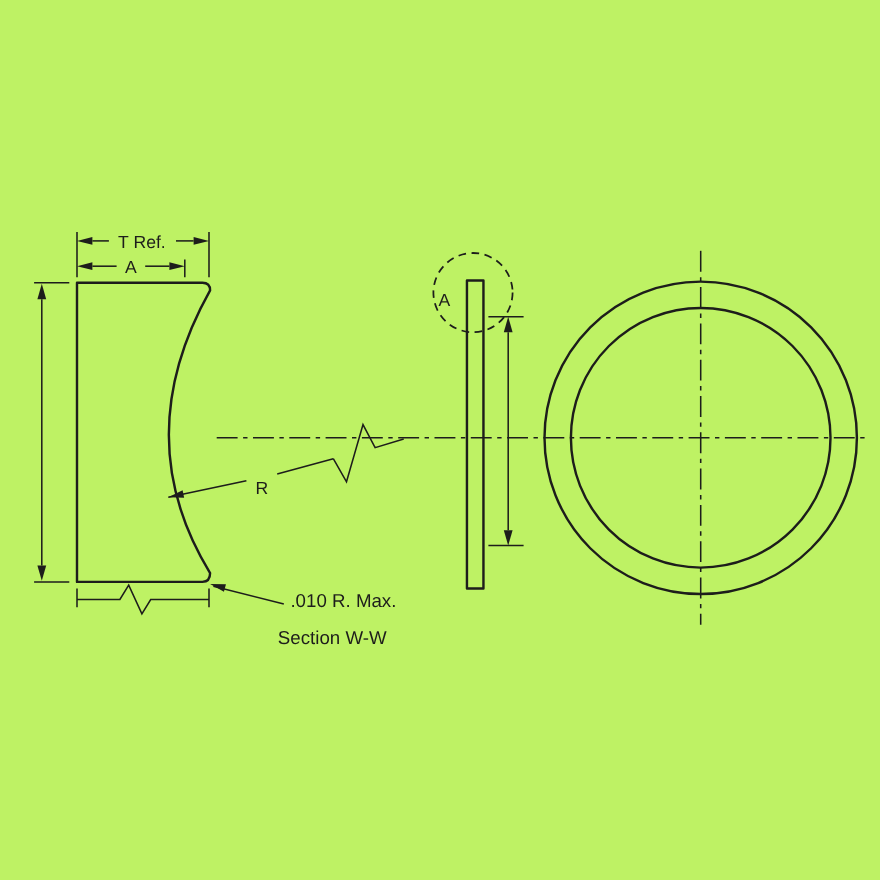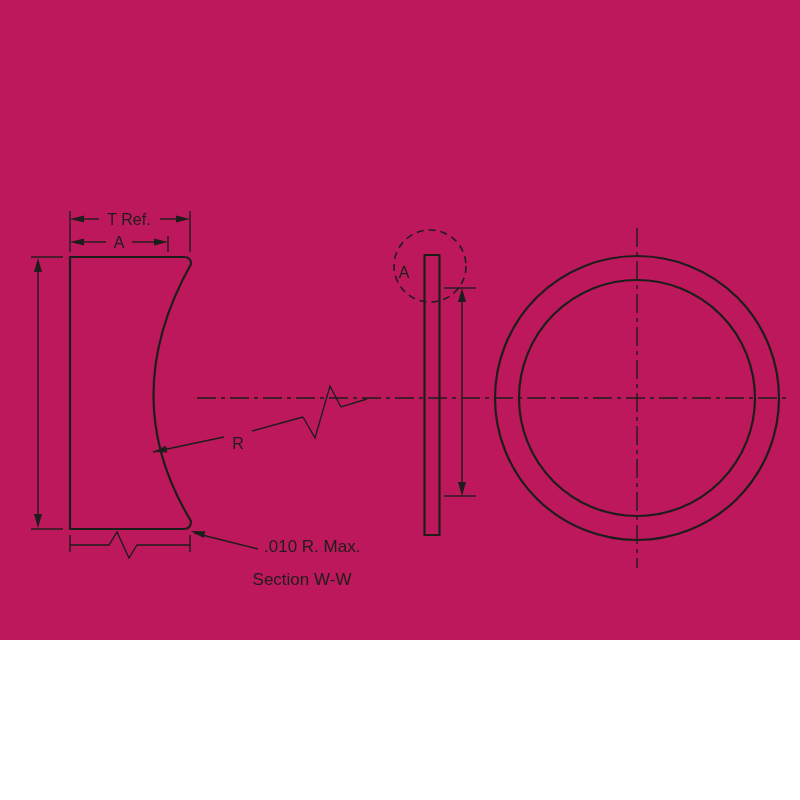--- a/index.html
+++ b/index.html
@@ -1,16 +1,16 @@
 <!DOCTYPE html>
 <html><head>
 <meta charset="utf-8">
 <style>
   html,body { margin:0; padding:0; background:#ffffff; }
-  .canvas { position:relative; width:800px; height:640px; background:#be185d; overflow:hidden;text-decoration:underline; }
+  .canvas { position:relative; width:800px; height:800px; background:#bef264; overflow:hidden;text-decoration:underline; }
   svg { display:block; width:800px; height:800px; }
   .obj   { fill:none; stroke:#1d1d1b; stroke-width:2.2; stroke-linejoin:round; stroke-linecap:round; }
   .thin  { fill:none; stroke:#1d1d1b; stroke-width:1.4; stroke-linecap:butt; }
   .cl    { fill:none; stroke:#1d1d1b; stroke-width:1.4; stroke-dasharray:19 5 4 5; }
   .dashedcl { fill:none; stroke:#1d1d1b; stroke-width:1.6; stroke-dasharray:7 5; }
   .arrow { fill:#1d1d1b; stroke:none; }
   text { font-family:"Liberation Sans", sans-serif; fill:#1d1d1b; }
   .lbl  { font-size:16px; }
   .note { font-size:17px; }
 </style>

